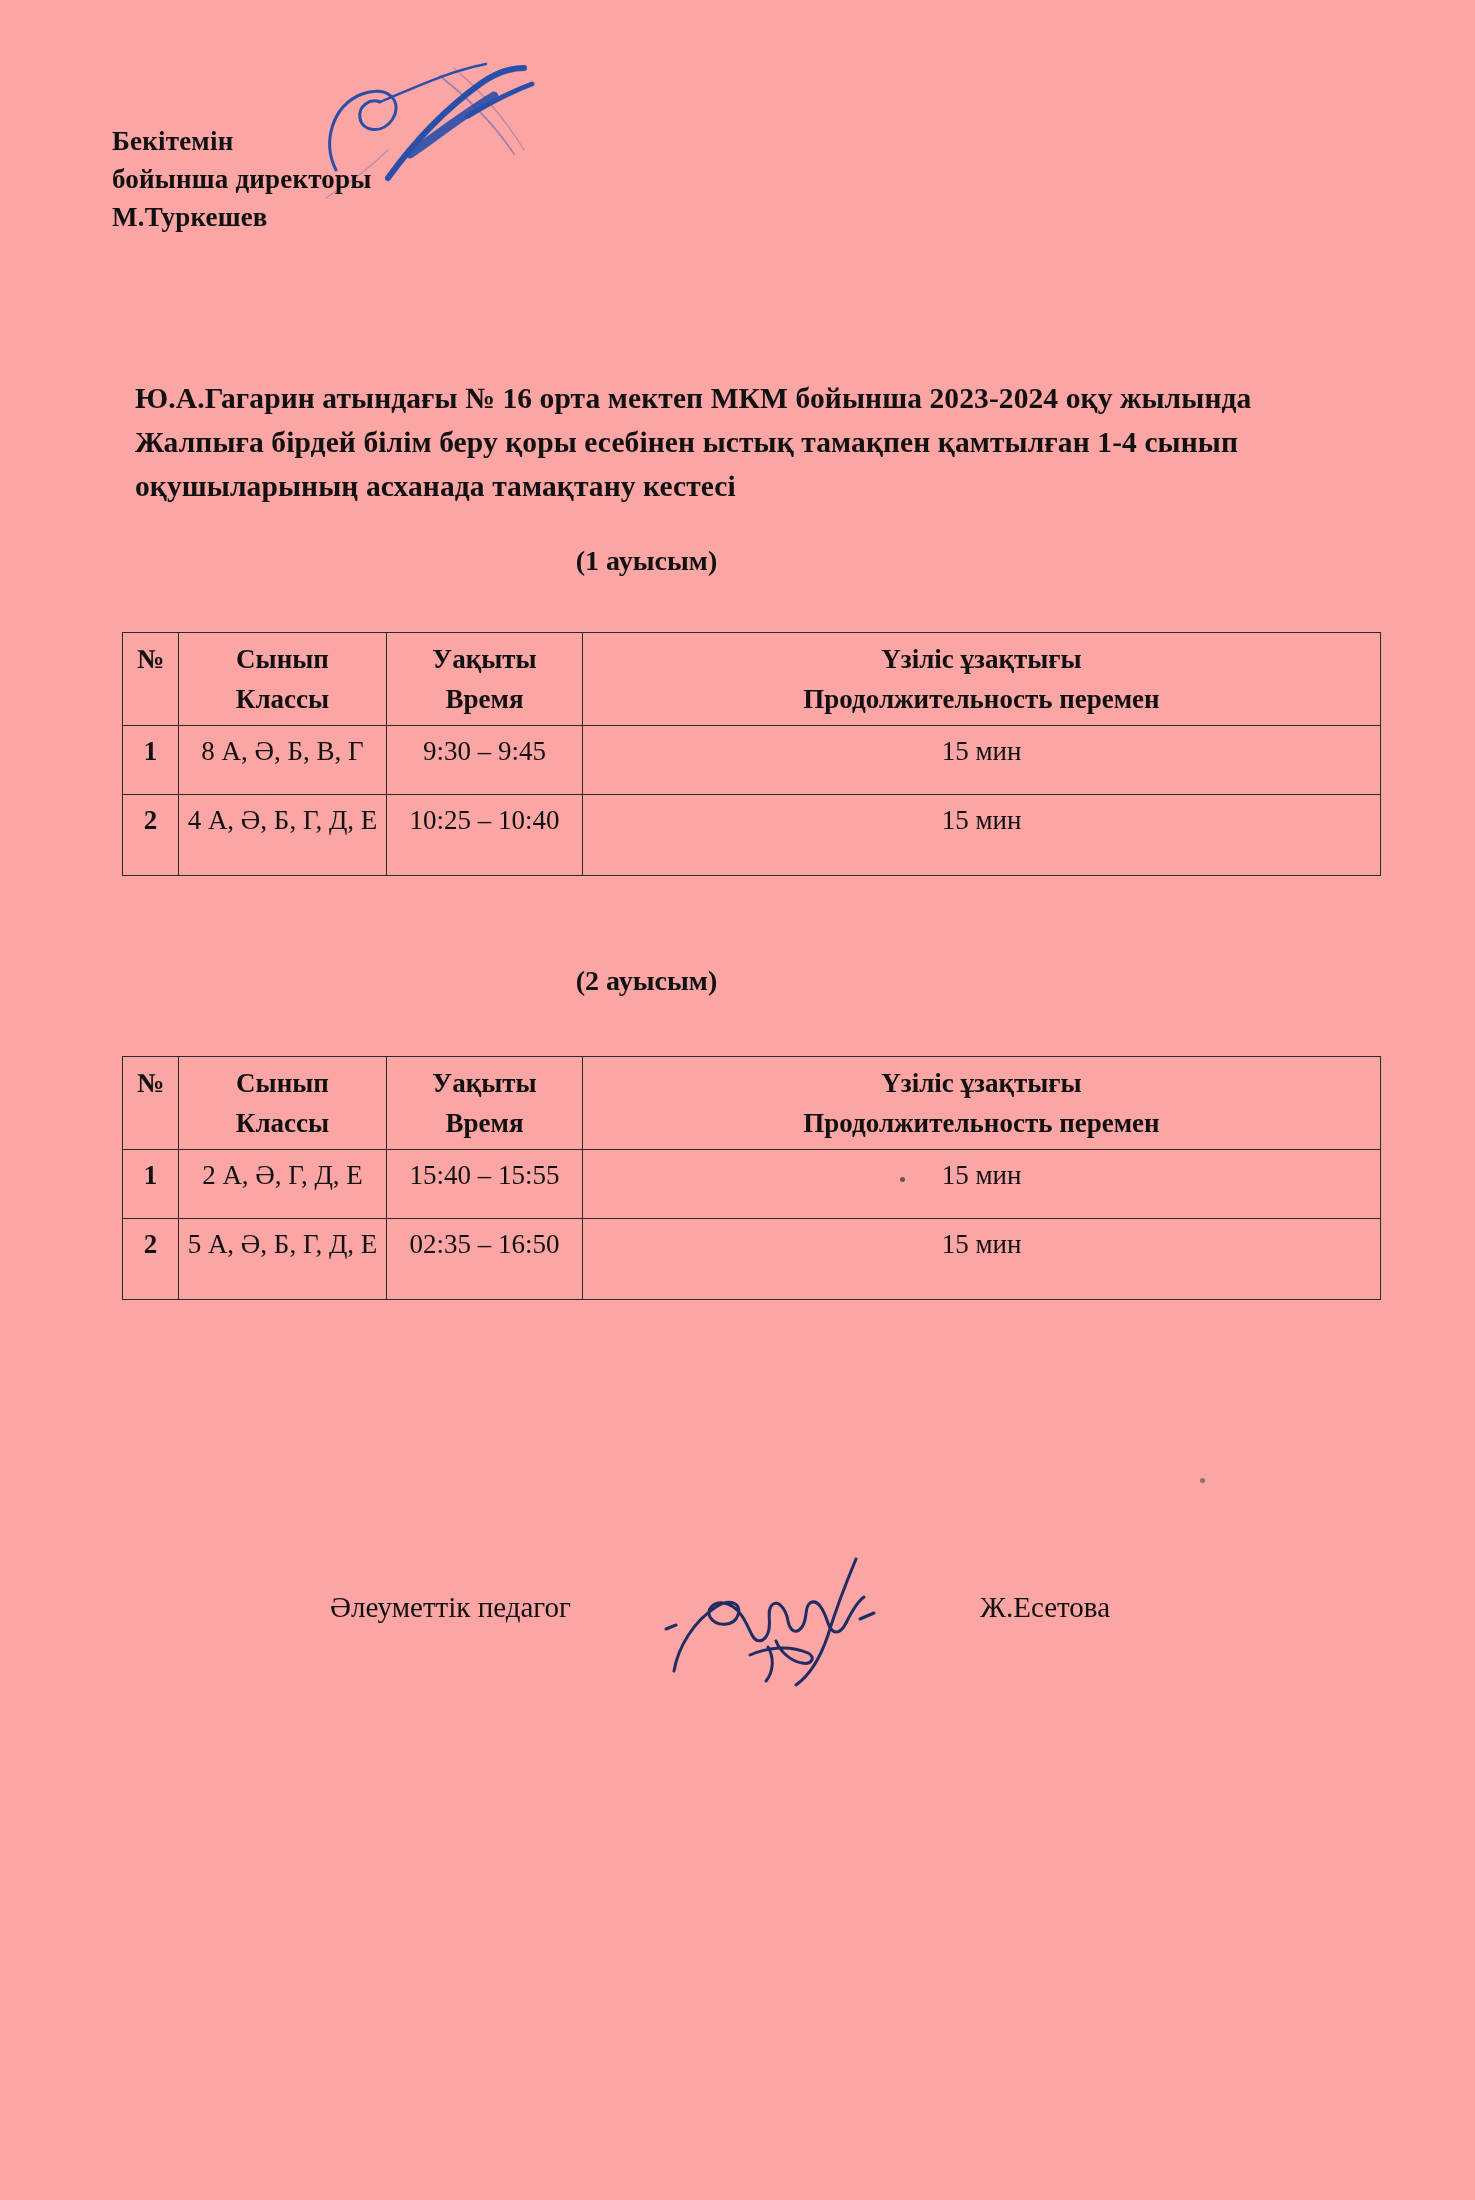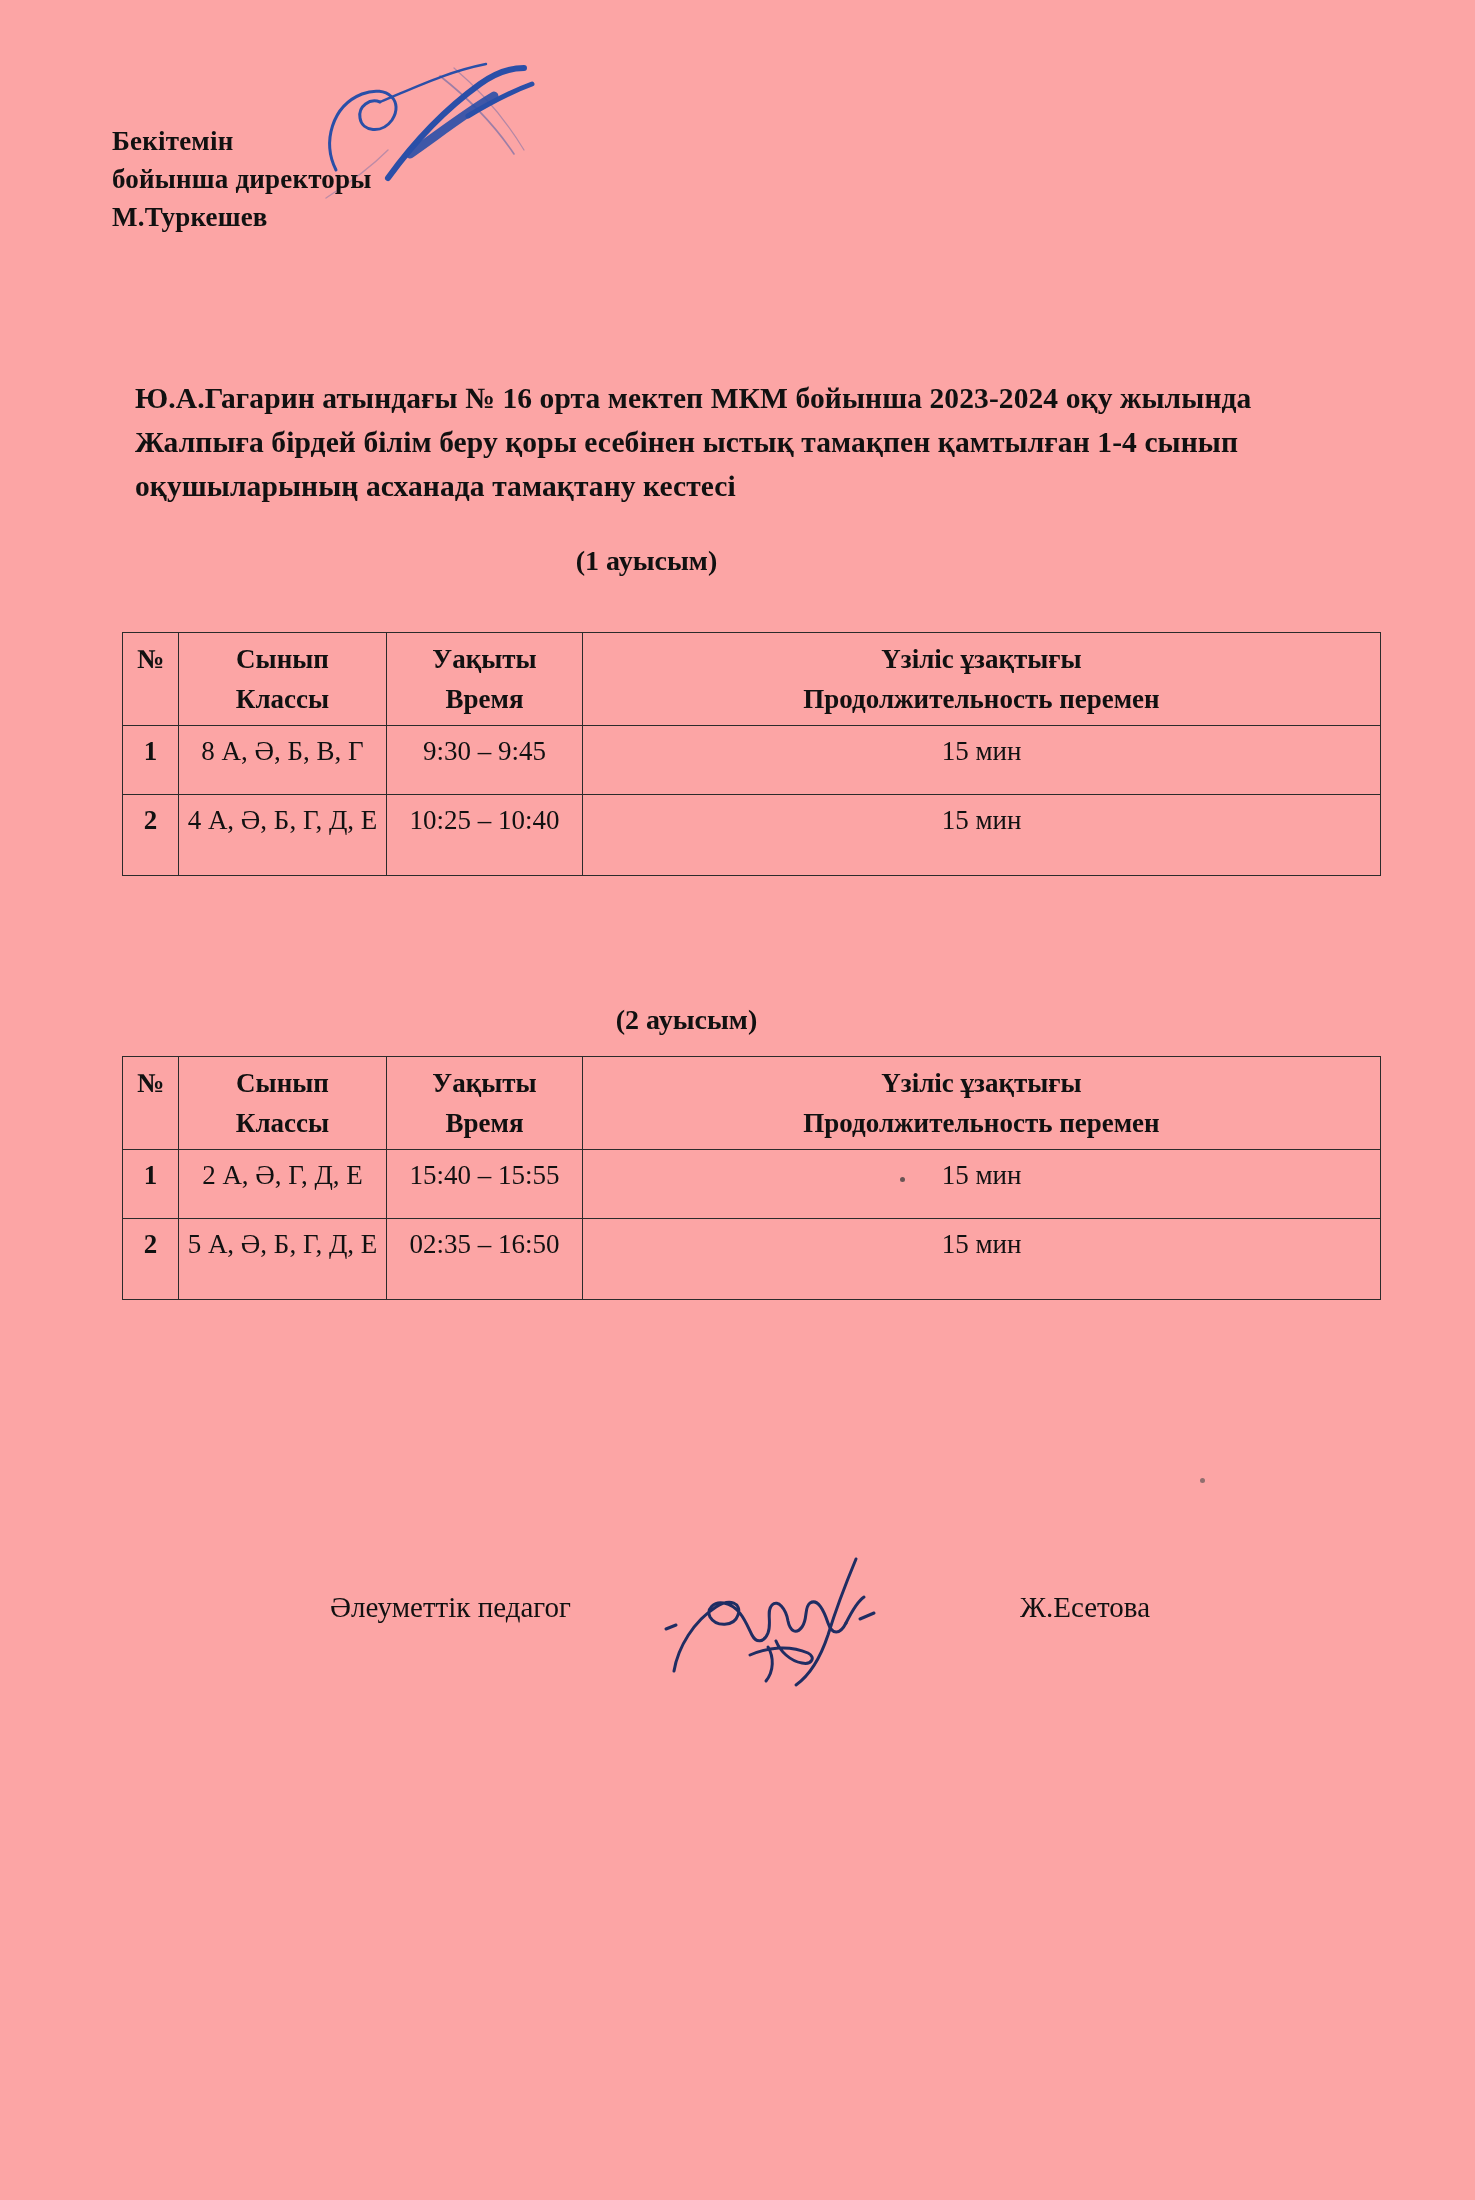--- a/index.html
+++ b/index.html
@@ -56,21 +56,21 @@
   
   .shift-caption {
     position: absolute;
     width: 1293px;
     left: 0;
     text-align: center;
     font-weight: bold;
     font-size: 28px;
   }
   .shift-1 { top: 545px; }
-  .shift-2 { top: 1004px; padding-left: 40px; }
+  .shift-2 { top: 965px; }
 
   
   .sched-table {
     position: absolute;
     left: 122px;
     width: 1258px;
     border-collapse: collapse;
     table-layout: fixed;
   }
   .sched-table.t1 { top: 632px; }
@@ -146,21 +146,20 @@
     top: 0;
     font-size: 29px;
     white-space: nowrap;
   }
   .footer-name {
     position: absolute;
     left: 980px;
     top: 0;
     font-size: 29px;
     white-space: nowrap;
-    margin-left: 40px;
   }
   .ped-sign {
     position: absolute;
     left: 660px;
     top: -40px;
     width: 220px;
     height: 140px;
     pointer-events: none;
   }
 </style>

